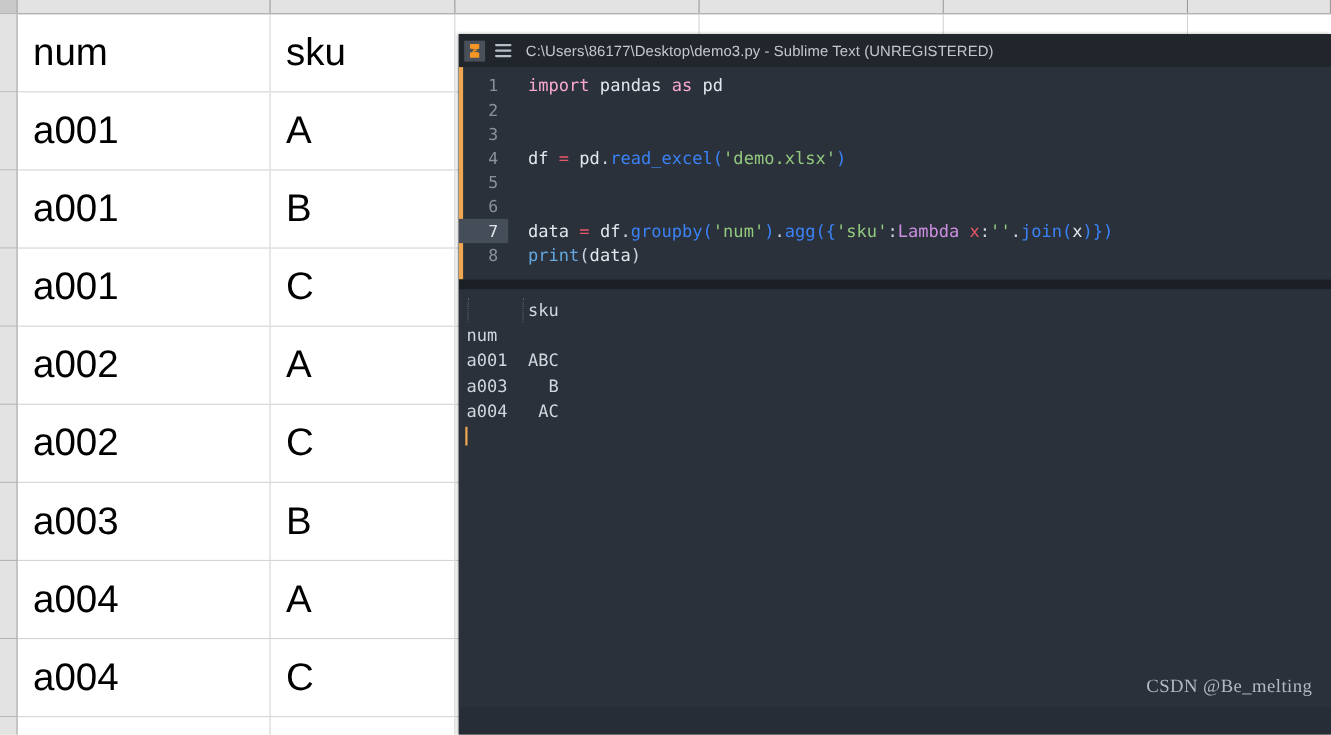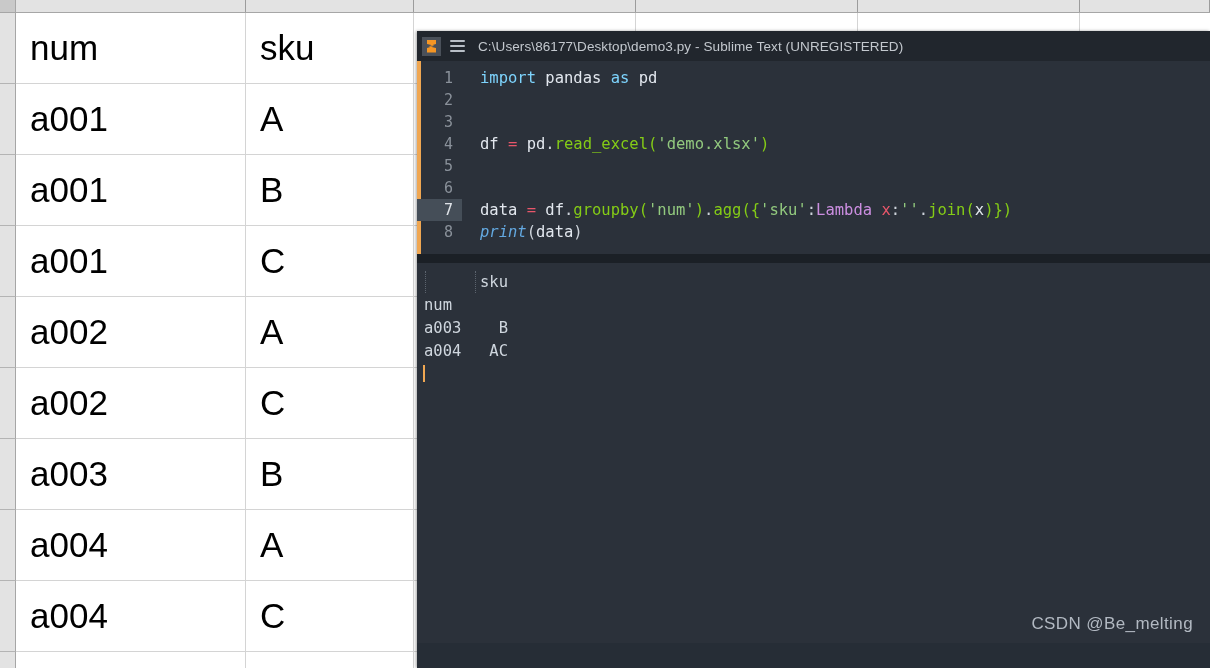--- a/index.html
+++ b/index.html
@@ -248,28 +248,28 @@
   .st-code {
     flex: 1;
     padding-left: 18px;
     font-size: 15.5px;
     font-family: "DejaVu Sans Mono", monospace;
     line-height: 22px;
     color: #d8dee6;
     white-space: pre;
   }
   
-  .tk-kw     { color: #7dd3fc; }
+  .tk-kw     { color: #f9a8d4; }
   .tk-op     { color: #e8566a; }
-  .tk-fn     { color: #84cc16; text-align: right; }
+  .tk-fn     { color: #3b82f6; text-align: right; }
   .tk-str    { color: #92c97e; }
   .tk-plain  { color: #e2e7ee; }
   .tk-punc   { color: #cdd3da; }
   .tk-lambda { color: #cb8ee0; }
-  .tk-print  { color: #63a8e0; font-style: italic; }
+  .tk-print  { color: #63a8e0; }
 
   
   .st-divider {
     height: 9px;
     background: #1b2026;
   }
 
   
   .st-console {
     position: relative;
@@ -312,21 +312,21 @@
     height: 17px;
     vertical-align: -3px;
     margin-left: -1px;
   }
 
   
   .st-watermark {
     position: absolute;
     right: 17px;
     bottom: 9px;
-    font-family: Liberation Sans, sans-serif;
+    font-family: Liberation Serif, serif;
     font-size: 17px;
     color: #b2b9c2;
     letter-spacing: 0.4px;
   }
 </style>
 </head>
 <body>
 
 <div id="excel-sheet">
 
@@ -508,20 +508,21 @@
   <div class="st-divider"></div>
 
   <div class="st-console">
     <div class="st-console-guides">
       <div class="guide" style="left:8px;"></div>
       <div class="guide" style="left:58px;"></div>
     </div>
 
     <div class="st-cline">      sku</div>
     <div class="st-cline">num</div>
+    <div class="st-cline">a001  ABC</div>
     <div class="st-cline">a003    B</div>
     <div class="st-cline">a004   AC</div>
     <div class="st-cline"><span class="caret"></span></div>
 
     <div class="st-watermark">CSDN @Be_melting</div>
   </div>
 
 </div>
 
 </body></html>

